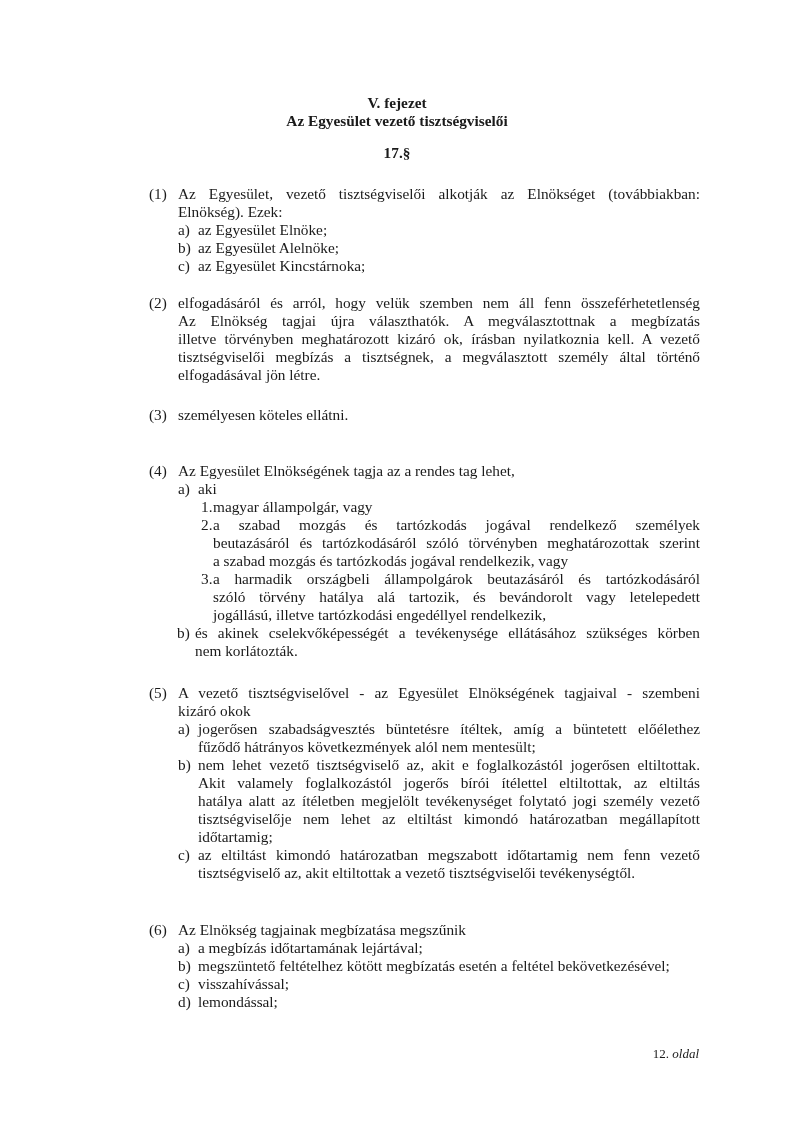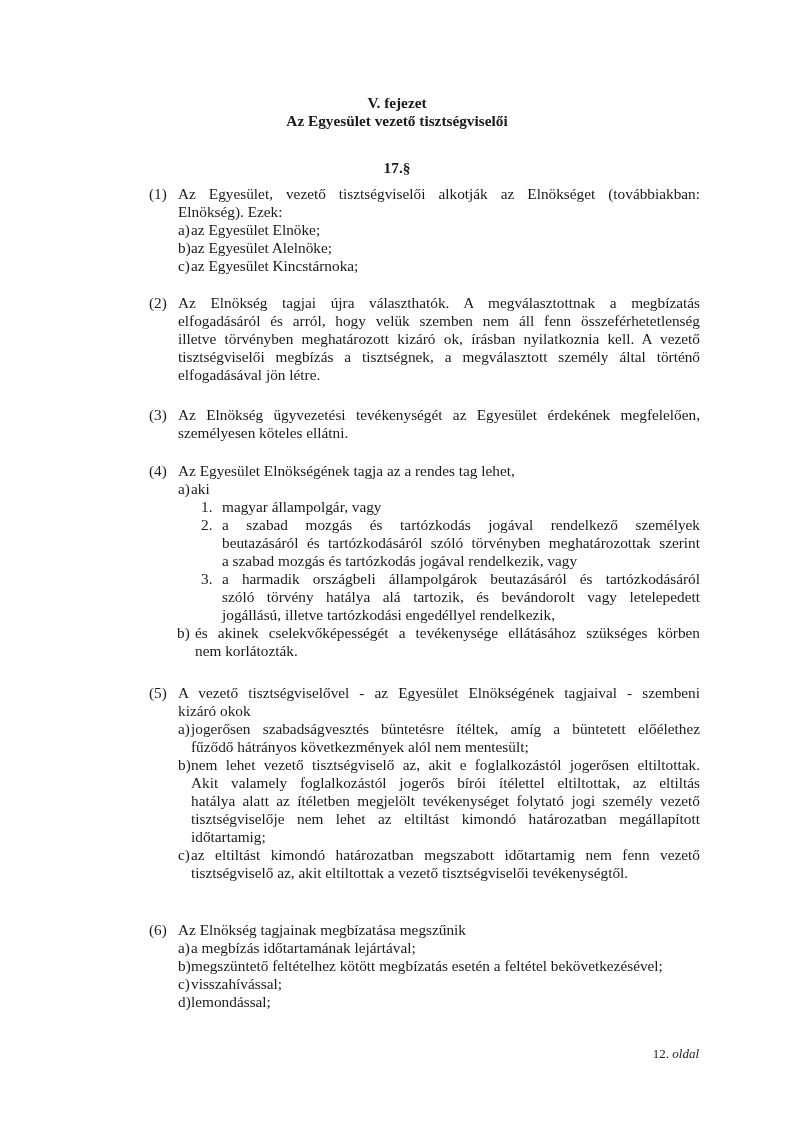--- a/index.html
+++ b/index.html
@@ -49,34 +49,34 @@
     .sub {
       position: relative;
       margin-left: 29px;
     }
     .sub .lbl {
       position: absolute;
       left: 0;
       top: 0;
     }
     .sub .txt {
-      margin-left: 13px;
+      margin-left: 20px;
       text-align: justify;
     }
     .subsub {
       position: relative;
       margin-left: 52px;
     }
     .subsub .lbl {
       position: absolute;
       left: 0;
       top: 0;
     }
     .subsub .txt {
-      margin-left: 21px;
+      margin-left: 12px;
       text-align: justify;
     }
     .jl {
       text-align: justify;
       text-align-last: justify;
     }
     .pagenum {
       position: absolute;
       right: 95px;
       top: 1045px;
@@ -84,21 +84,21 @@
     }
     .pagenum i { font-style: italic; }
   </style>
 </head>
 <body>
 
 <div class="page">
 
   <div class="heading" style="top:94px;">V. fejezet</div>
   <div class="heading" style="top:112px;">Az Egyesület vezető tisztségviselői</div>
-  <div class="heading" style="top:159px;">17.§</div>
+  <div class="heading" style="top:144px;">17.§</div>
 
   <div class="para" style="top:185px;">
     <span class="num">(1)</span>
     <div class="body">
       <div class="jl">Az Egyesület, vezető tisztségviselői alkotják az Elnökséget (továbbiakban:</div>
       <div>Elnökség). Ezek:</div>
     </div>
     <div class="sub" style="margin-left:29px;">
       <span class="lbl">a)</span>
       <div class="txt">az Egyesület Elnöke;</div>
@@ -109,32 +109,31 @@
     </div>
     <div class="sub">
       <span class="lbl">c)</span>
       <div class="txt">az Egyesület Kincstárnoka;</div>
     </div>
   </div>
 
   <div class="para" style="top:294px;">
     <span class="num">(2)</span>
     <div class="body">
+      <div class="jl">elfogadásáról és arról, hogy velük szemben nem áll fenn összeférhetetlenség</div>
       <div class="jl">Az Elnökség tagjai újra választhatók. A megválasztottnak a megbízatás</div>
-      <div class="jl">elfogadásáról és arról, hogy velük szemben nem áll fenn összeférhetetlenség</div>
       <div class="jl">illetve törvényben meghatározott kizáró ok, írásban nyilatkoznia kell. A vezető</div>
       <div class="jl">tisztségviselői megbízás a tisztségnek, a megválasztott személy által történő</div>
       <div>elfogadásával jön létre.</div>
     </div>
   </div>
 
   <div class="para" style="top:406px;">
     <span class="num">(3)</span>
     <div class="body">
-      <div class="jl">Az Elnökség ügyvezetési tevékenységét az Egyesület érdekének megfelelően,</div>
       <div>személyesen köteles ellátni.</div>
     </div>
   </div>
 
   <div class="para" style="top:462px;">
     <span class="num">(4)</span>
     <div class="body">
       <div>Az Egyesület Elnökségének tagja az a rendes tag lehet,</div>
     </div>
     <div class="sub">

